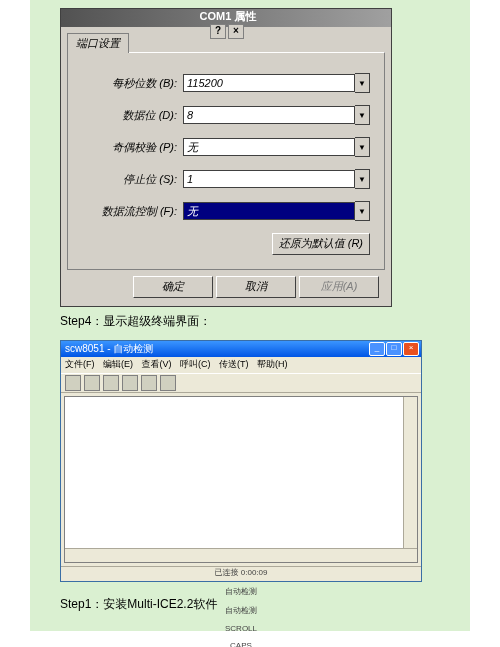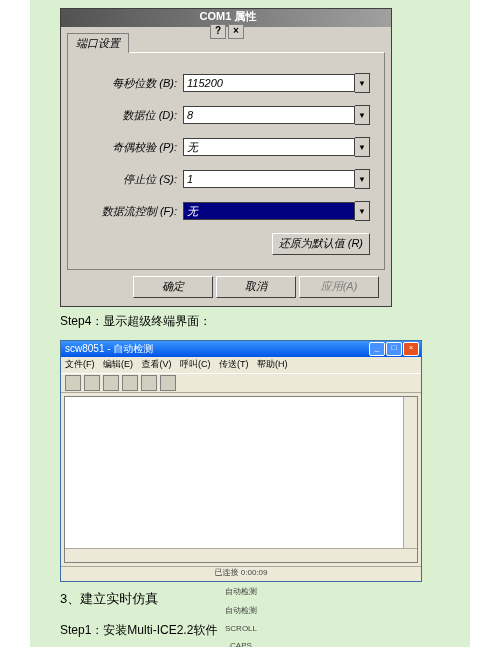--- a/index.html
+++ b/index.html
@@ -345,16 +345,15 @@
         <span>自动检测</span>
         <span>自动检测</span>
         <span>SCROLL</span>
         <span>CAPS</span>
         <span>NUM</span>
         <span>捕</span>
         <span>打印</span>
       </div>
     </div>
 
-    <div class="section-num">3、建立实时仿真</div>
     <div class="caption" style="margin-top:14px">Step1：安装Multi-ICE2.2软件</div>
   </div>
 </div>
 
 </body></html>

